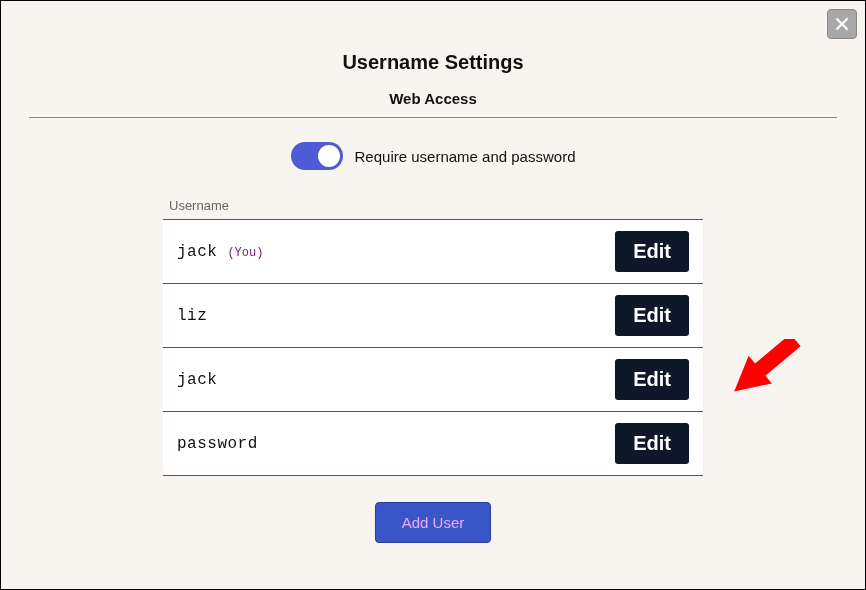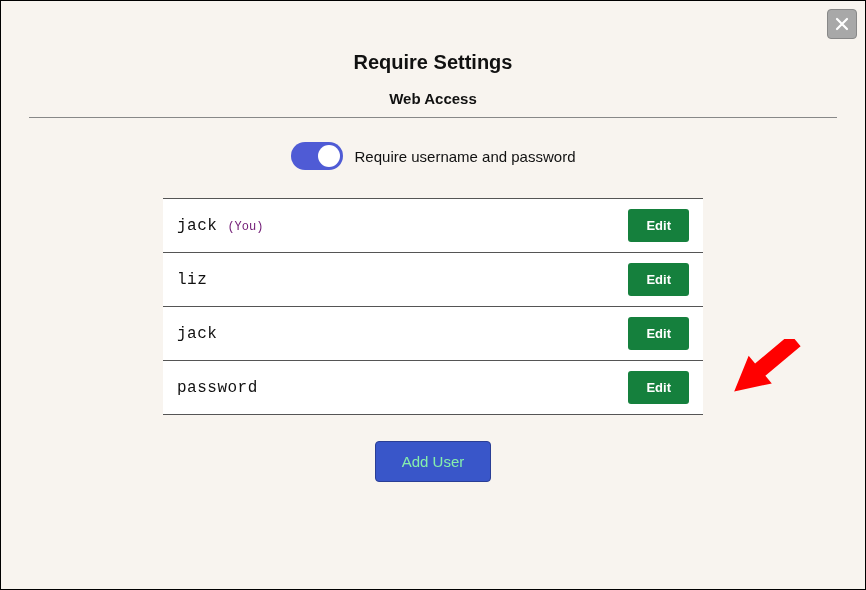--- a/index.html
+++ b/index.html
@@ -83,21 +83,21 @@
       color: #666;
       padding: 0 0 6px 6px;
     }
     .user-table {
       border-top: 1px solid #555;
     }
     .user-row {
       display: flex;
       align-items: center;
       justify-content: space-between;
-      height: 54px;
+      height: 64px;
       border-bottom: 1px solid #555;
       padding: 0 14px;
       background: #fff;
       gap: 43px;
     }
     .user-name-cell {
       display: flex;
       align-items: baseline;
       gap: 10px;
     }
@@ -106,36 +106,36 @@
       font-size: 16px;
       color: #111;
       letter-spacing: 0.5px;
     }
     .you-badge {
       font-family: Liberation Mono, monospace;
       font-size: 12px;
       color: #701a75;
     }
     .edit-btn {
-      background: #15803d;
+      background: #0f172a;
       color: #fff;
       border: none;
       border-radius: 3px;
       padding: 9px 18px;
-      font-size: 13px;
+      font-size: 20px;
       font-weight: 600;
       cursor: pointer;
     }
     .add-user-row {
       text-align: center;
       margin-top: 26px;
     }
     .add-user-btn {
       background: #3956c9;
-      color: #86efac;
+      color: #f0abfc;
       border: 1px solid #2a3e95;
       border-radius: 4px;
       padding: 11px 26px;
       font-size: 15px;
       font-weight: 500;
       cursor: pointer;
     }
     .arrow {
       position: absolute;
       left: 725px;
@@ -145,33 +145,34 @@
   </style>
 </head>
 <body>
 
 <div class="close-btn">
   <svg viewBox="0 0 16 16">
     <path d="M3 3 L13 13 M13 3 L3 13" stroke="#fff" stroke-width="2.2" stroke-linecap="round" fill="none"></path>
   </svg>
 </div>
 
-<h1 class="dialog-title">Require Settings</h1>
+<h1 class="dialog-title">Username Settings</h1>
 
 <h2 class="section-title">Web Access</h2>
 <hr class="divider">
 
 <div class="toggle-row">
   <div class="toggle">
     <div class="toggle-knob"></div>
   </div>
   <span class="toggle-label">Require username and password</span>
 </div>
 
 <div class="table-wrap">
+  <div class="col-header">Username</div>
   <div class="user-table">
     <div class="user-row">
       <div class="user-name-cell">
         <span class="user-name">jack</span>
         <span class="you-badge">(You)</span>
       </div>
       <button class="edit-btn">Edit</button>
     </div>
     <div class="user-row">
       <div class="user-name-cell">

